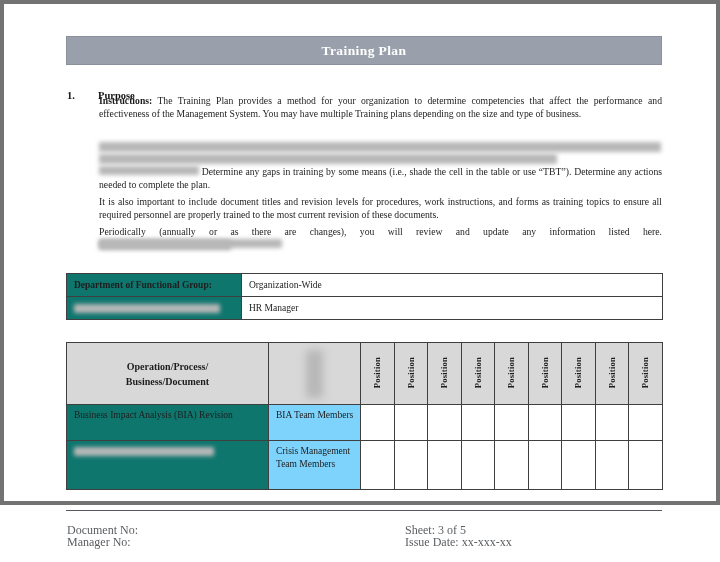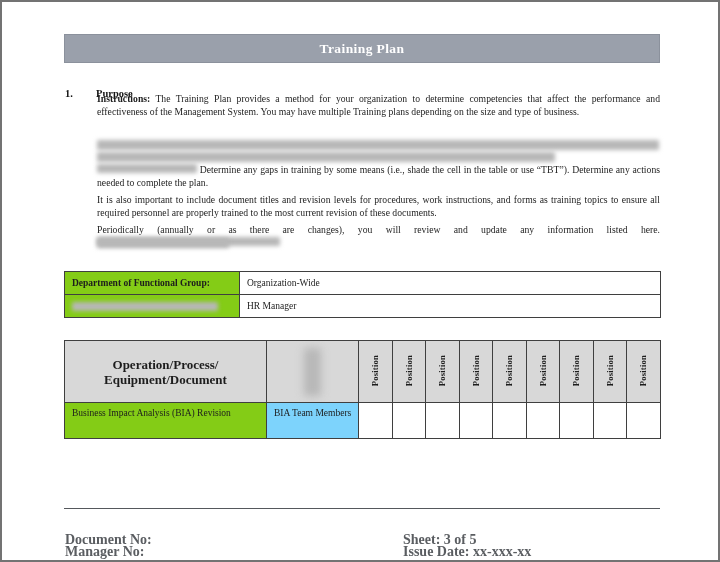--- a/index.html
+++ b/index.html
@@ -5,22 +5,22 @@
   * { margin: 0; padding: 0; box-sizing: border-box; }
   html, body { background: #fff; }
   body {
     width: 720px; height: 562px;
     font-family: "Liberation Serif", "DejaVu Serif", serif;
     position: relative;
     overflow: hidden;
   }
   .page {
     position: absolute; inset: 0;
-    width: 720px; height: 562px;
-    border: 2px solid #737373;
+    width: 720px; height: 505px;
+    border: 4px solid #737373;
     background: #fff;
   }
   
   .title-bar {
     position: absolute; left: 62px; top: 32px;
     width: 596px; height: 29px;
     background: #9aa0ab;
     border: 1px solid #8b919c;
     text-align: center;
   }
@@ -71,27 +71,27 @@
     font-size: 9.5px;
     color: #1d1d1d;
   }
   td, th {
     border: 1px solid #3f3f3f;
     padding: 0;
     overflow: hidden;
   }
   .info-table { top: 269px; width: 596px; }
   .info-table td { height: 23px; vertical-align: middle; padding-left: 7px; }
-  .cell-gray { background: #84cc16; }
+  .cell-gray { background: #0f766e; }
   .info-label { font-weight: bold; }
   .train-table { top: 338px; width: 596px; }
   .train-table th { background: #d8d8d8; }
   .th-op {
     height: 62px; text-align: center; vertical-align: middle;
-    font-size: 13px; font-weight: bold; line-height: 15px;
+    font-size: 10px; font-weight: bold; line-height: 15px;
   }
   .th-pos { text-align: center; vertical-align: middle; }
   .vtext {
     display: inline-block;
     writing-mode: vertical-rl;
     transform: rotate(180deg);
     font-size: 8.6px; font-weight: bold;
     letter-spacing: 0.2px;
     white-space: nowrap;
   }
@@ -108,24 +108,23 @@
   }
   .row-1 td { height: 36px; }
   .row-2 td { height: 49px; }
   
   .footer-rule {
     position: absolute; left: 62px; top: 506px;
     width: 596px; height: 1px;
     background: #55585c;
   }
   .footer-left, .footer-right {
-    position: absolute; top: 532px;
-    font-size: 14px; line-height: 12px;
+    position: absolute; top: 520px;
+    font-size: 12px; line-height: 12px;
     color: #5a5d61;
-    font-weight: bold;
   }
   .footer-left { left: 63px; }
   .footer-right { left: 401px; width: 257px; text-align: left; }
 </style>
 </head>
 <body>
 
 <div class="page">
 
   <div class="title-bar">
@@ -183,21 +182,21 @@
         <col style="width:33.5px">
         <col style="width:33.5px">
       <col style="width:33.5px">
         <col style="width:33.5px">
         <col style="width:33.5px">
     </colgroup>
     <tbody>
       <tr>
         <th class="th-op">
           <div>Operation/Process/</div>
-          <div>Equipment/Document</div>
+          <div>Business/Document</div>
         </th>
         <th class="th-pos">
           <div class="redact" style="width:17px; height:48px; margin:0 auto; filter:blur(4px);"></div>
         </th>
         <th class="th-pos"><span class="vtext">Position</span></th>
         <th class="th-pos"><span class="vtext">Position</span></th>
         <th class="th-pos"><span class="vtext">Position</span></th>
         <th class="th-pos"><span class="vtext">Position</span></th>
         <th class="th-pos"><span class="vtext">Position</span></th>
         <th class="th-pos"><span class="vtext">Position</span></th>
@@ -211,20 +210,35 @@
         <td></td>
         <td></td>
         <td></td>
         <td></td>
         <td></td>
         <td></td>
         <td></td>
         <td></td>
         <td></td>
       </tr>
+      <tr class="row-2">
+        <td class="td-op cell-gray">
+          <div class="redact" style="width:140px; height:9px; margin-top:2px;"></div>
+        </td>
+        <td class="td-team">Crisis Management Team Members</td>
+        <td></td>
+        <td></td>
+        <td></td>
+        <td></td>
+        <td></td>
+        <td></td>
+        <td></td>
+        <td></td>
+        <td></td>
+      </tr>
     </tbody>
   </table>
 
   <div class="footer-rule"></div>
   <div class="footer-left">
     <div>Document No:</div>
     <div>Manager No:</div>
   </div>
   <div class="footer-right">
     <div>Sheet: 3 of 5</div>

